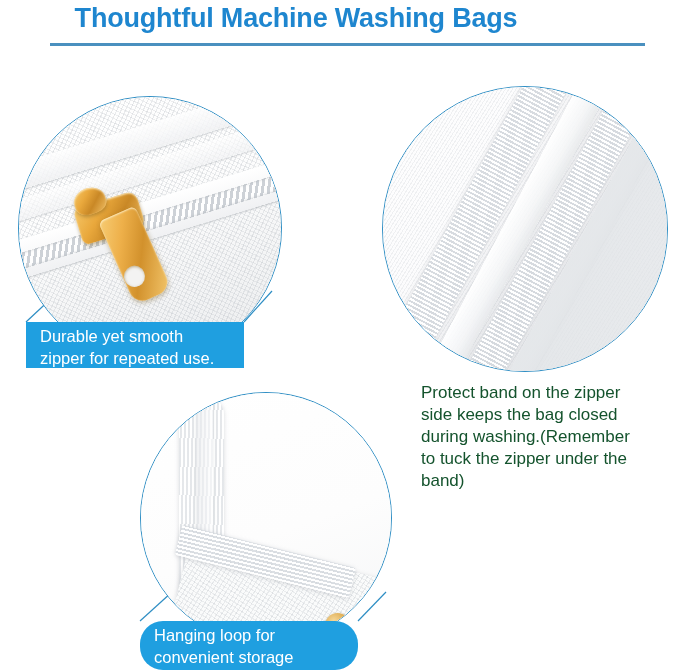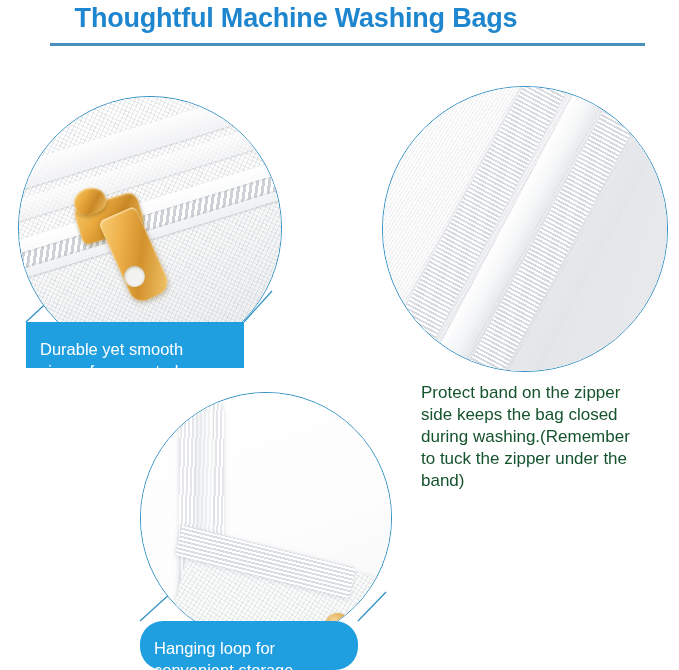--- a/index.html
+++ b/index.html
@@ -174,21 +174,21 @@
     box-shadow: 0 1px 3px rgba(120,95,35,.5);
   }
 
   
   .callout-box {
     position: absolute;
     background: #1f9fe0;
     color: #ffffff;
     font-size: 16.5px;
     line-height: 22px;
-    padding: 16px 10px 5px 14px;
+    padding: 3px 10px 5px 14px;
     box-sizing: border-box;
     white-space: pre-line;
   }
   #callout-zipper {
     left: 26px;
     top: 322px;
     width: 218px;
     height: 46px;
   }
   #callout-loop {

